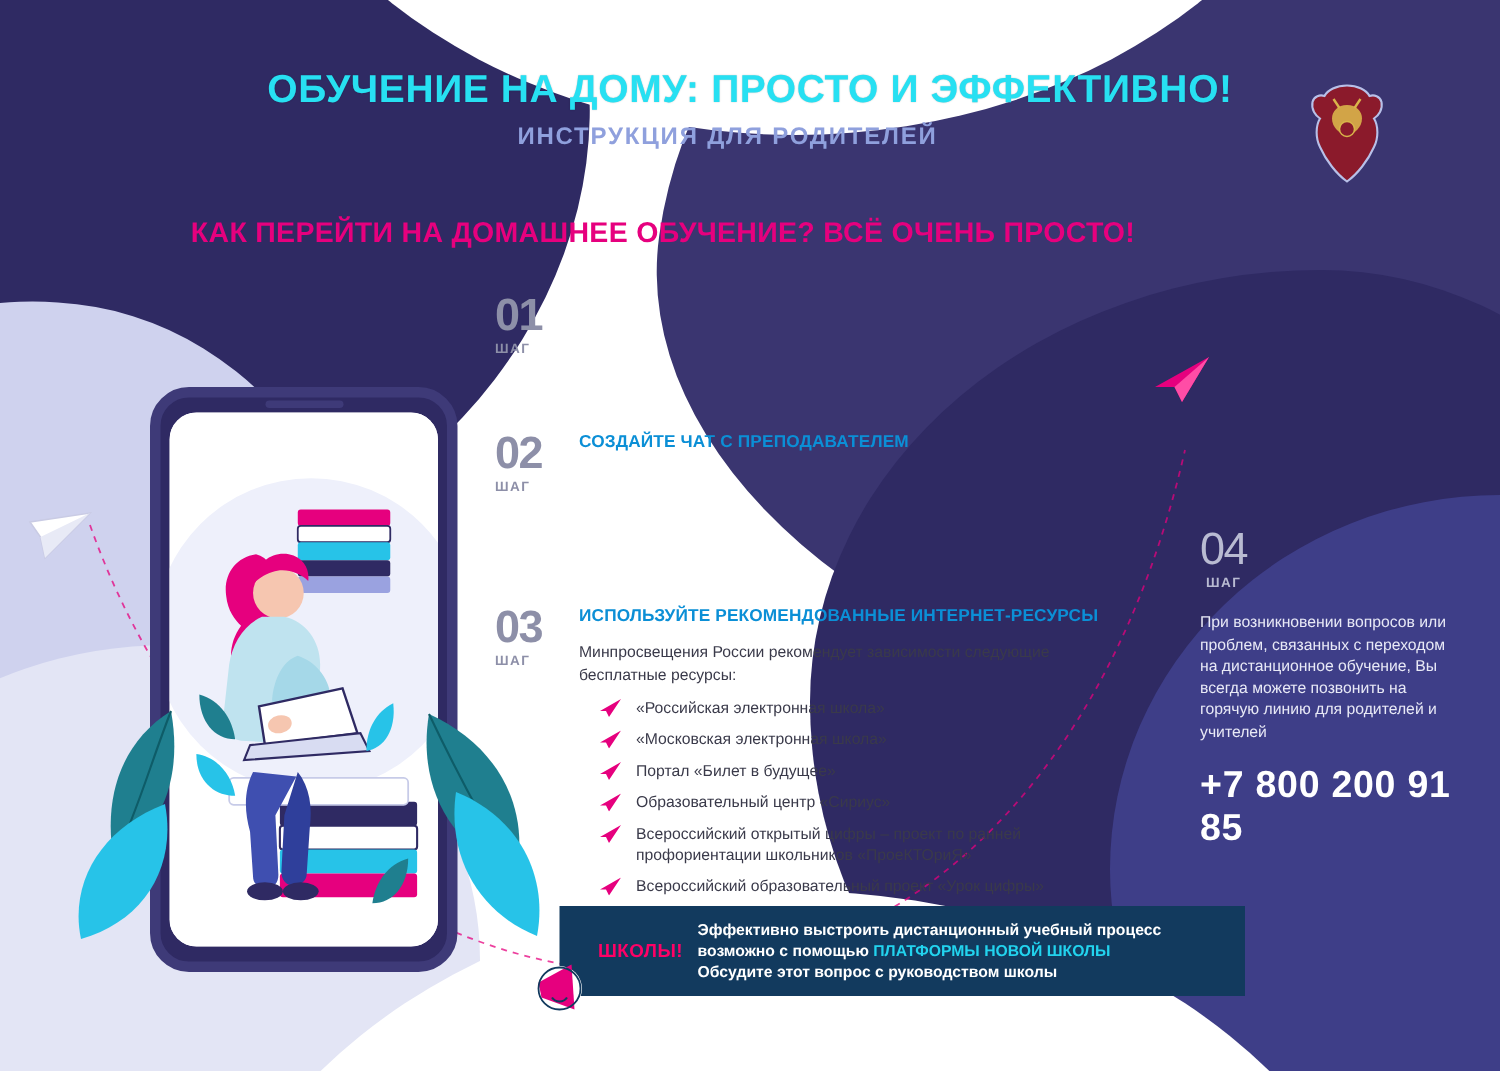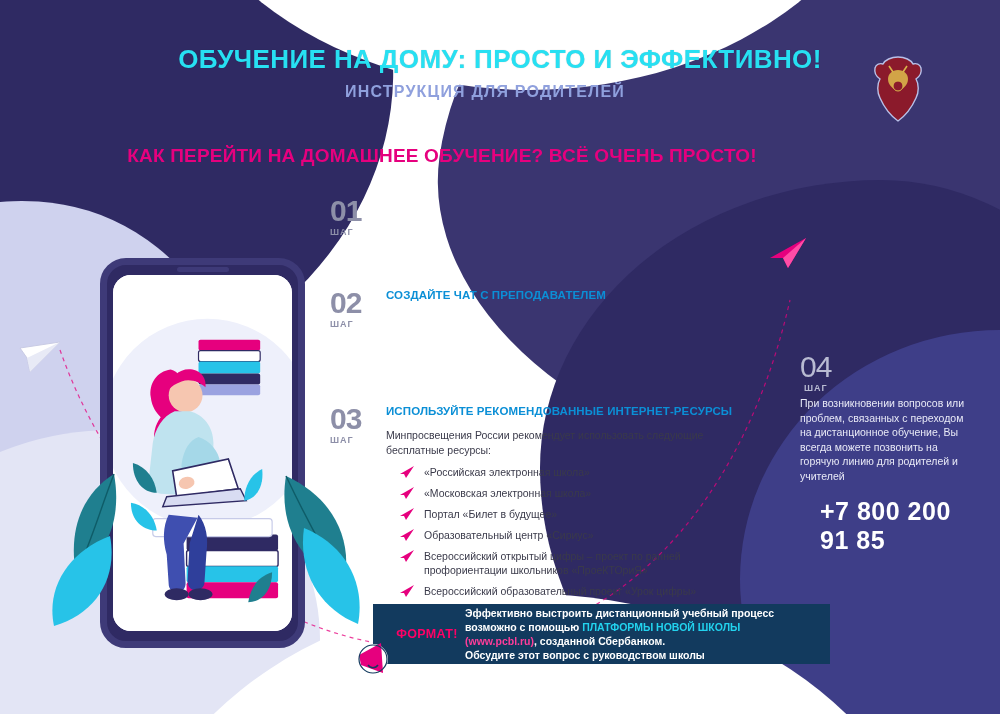--- a/index.html
+++ b/index.html
@@ -240,31 +240,31 @@
     position: absolute;
     left: 48px;
     top: 1px;
     font-size: 12px;
     font-weight: bold;
     color: #ffffff;
     line-height: 15px;
     letter-spacing: .2px;
   }
   .hotline-text {
+    margin-top: 12px;
     font-size: 10.5px;
     color: #e8e9f6;
     line-height: 14.5px;
   }
   .hotline-phone {
     margin-top: 14px;
     font-size: 25px;
     font-weight: bold;
     color: #ffffff;
     letter-spacing: .5px;
-    margin-left: 20px;
   }
 
   
   .important {
     position: absolute;
     left: 373px;
     top: 604px;
     width: 457px;
     height: 60px;
     background: #123a5e;
@@ -404,21 +404,21 @@
       </div>
     </div>
 
     <div class="step" style="margin-top:8px;">
       <div class="step-num-wrap">
         <div class="step-num">03</div>
         <div class="step-word">ШАГ</div>
       </div>
       <div class="step-body">
         <div class="step-head">ИСПОЛЬЗУЙТЕ РЕКОМЕНДОВАННЫЕ ИНТЕРНЕТ-РЕСУРСЫ</div>
-        <div class="step-text">Минпросвещения России рекомендует использовать следующие бесплатные ресурсы:</div>
+        <div class="step-text">Минпросвещения России рекомендует зависимости следующие бесплатные ресурсы:</div>
         <ul class="res-list">
           <li class="res-item">
             <svg class="plane" viewBox="0 0 14 12">
                 <polygon points="0,8 14,0 6,12 4,8" fill="#e6007e"></polygon>
               </svg>
             <span>«Российская электронная школа»</span>
           </li>
           <li class="res-item">
             <svg class="plane" viewBox="0 0 14 12">
                 <polygon points="0,8 14,0 6,12 4,8" fill="#e6007e"></polygon>
@@ -528,27 +528,24 @@
   </svg>
 
   <div class="important">
     <div class="important-badge">
       <svg class="megaphone" viewBox="0 0 44 44">
         <circle cx="22" cy="24" r="15" fill="#ffffff"></circle>
         <path d="M8 20 L30 8 L32 38 L10 30 Z" fill="#e6007e"></path>
         <circle cx="22" cy="24" r="14" fill="none" stroke="#123a5e" stroke-width="1.2"></circle>
         <path d="M17 30 a6 6 0 0 0 10 0" stroke="#123a5e" stroke-width="1.4" fill="none"></path>
       </svg>
-      <div class="important-badge-text">ФОРМАТ!</div>
+      <div class="important-badge-text">ШКОЛЫ!</div>
     </div>
     <div class="important-body">
       <div>Эффективно выстроить дистанционный учебный процесс</div>
       <div>
         <span>возможно с помощью </span><span class="hl-cyan">ПЛАТФОРМЫ НОВОЙ ШКОЛЫ</span>
       </div>
-      <div>
-        <span class="hl-pink">(www.pcbl.ru)</span><span>, созданной Сбербанком.</span>
-      </div>
       <div>Обсудите этот вопрос с руководством школы</div>
     </div>
   </div>
 
 </div>
 
 </body></html>

